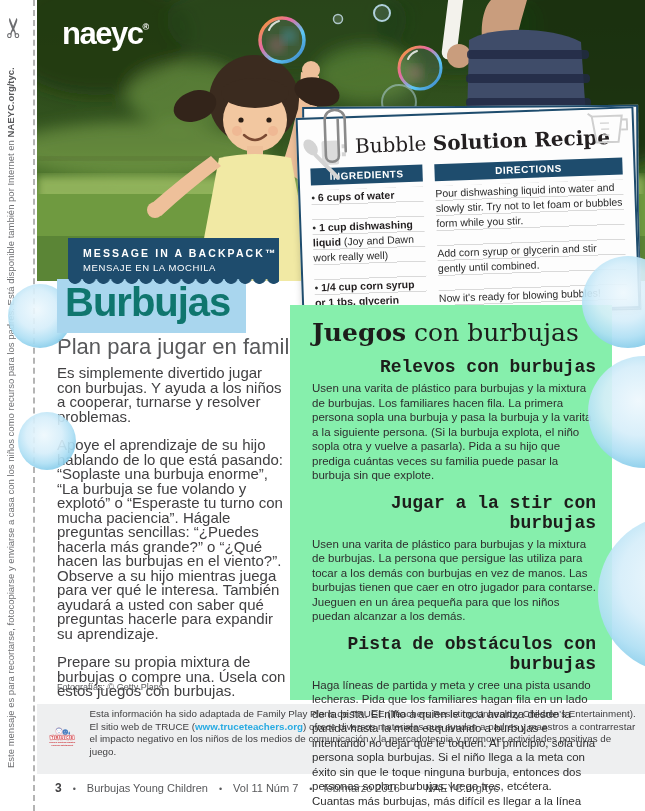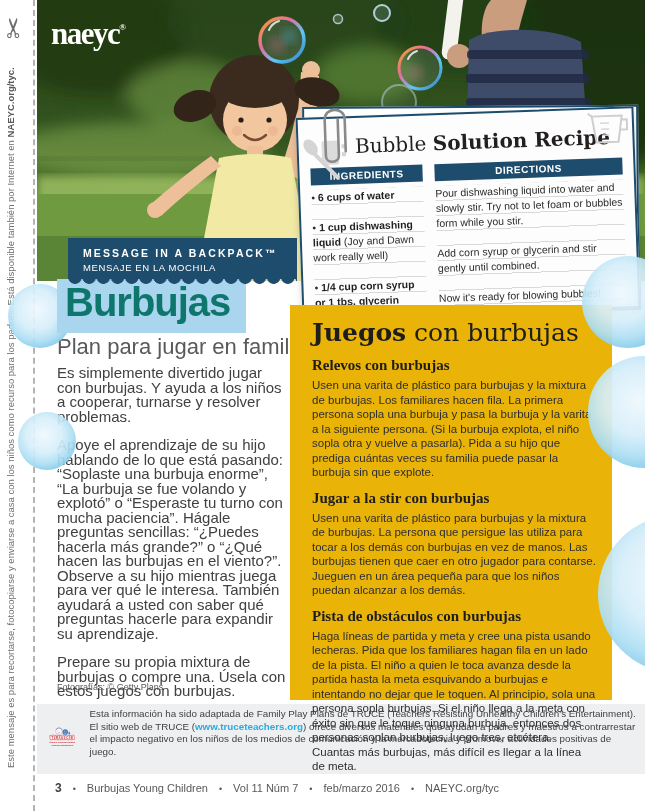--- a/index.html
+++ b/index.html
@@ -9,22 +9,22 @@
   
   .cut-line{position:absolute;left:33px;top:0;height:811px;border-left:2px dashed #b4b4b4;}
   .scissors{position:absolute;left:3px;top:12px;font-size:27px;color:#6d6e71;
             transform:rotate(-90deg);}
   .margin-text{position:absolute;left:5px;top:52px;height:716px;writing-mode:vertical-rl;
                transform:rotate(180deg);font-size:9.5px;color:#6d6e71;white-space:nowrap;}
   .margin-text b{color:#58595b;}
 
   
   .photo{position:absolute;left:37px;top:0;width:608px;height:281px;}
-  .naeyc-logo{position:absolute;left:51px;top:16px;z-index:5;color:#fff;font-weight:bold;
-              font-size:31px;letter-spacing:-1.5px;font-family:Liberation Serif, serif;}
+  .naeyc-logo{position:absolute;left:62px;top:16px;z-index:5;color:#fff;font-weight:bold;
+              font-size:31px;letter-spacing:-1.5px;}
   .naeyc-logo sup{font-size:9px;letter-spacing:0;vertical-align:14px;}
 
   
   .card-wrap{position:absolute;left:299px;top:112px;width:338px;height:202px;
              transform:rotate(-2deg);z-index:3;}
   .card-back{position:absolute;left:4px;top:-6px;width:332px;height:200px;background:#fff;
              border:2px solid #1e4c6d;transform:rotate(1.6deg);}
   .card-back2{position:absolute;left:8px;top:-2px;width:328px;height:200px;background:#fff;
              border:2px solid #1e4c6d;transform:rotate(.6deg);}
   .card{position:absolute;inset:0;background:#fdfdfd;border:2px solid #1e4c6d;
@@ -40,43 +40,43 @@
   .col-dir{flex:1;}
   .col-head{background:#1e4c6d;color:#fff;font-size:10px;font-weight:bold;text-align:center;
             letter-spacing:.5px;padding:3px 0;}
   .ruled{margin-top:5px;min-height:128px;
     background-image:repeating-linear-gradient(to bottom,transparent 0 14px,#d9d9d9 14px 15px);}
   .ing-item,.dir-item{font-size:10.5px;line-height:15px;margin:0 0 15px;color:#2b2b2b;}
   .ing-item b{color:#231f20;}
 
   
   .banner{position:absolute;left:68px;top:238px;z-index:5;background:#1e4c6d;color:#fff;
-          padding:9px 30px 6px 15px;width:184px;}
+          padding:9px 12px 6px 15px;width:184px;}
   .banner::after{content:"";position:absolute;left:0;right:0;bottom:-7px;height:8px;
     background-image:radial-gradient(circle at 7px -1px,#1e4c6d 6.5px,rgba(0,0,0,0) 7.2px);
     background-size:14.2px 8px;background-repeat:repeat-x;}
   .banner-line1{font-size:10.5px;font-weight:bold;letter-spacing:2.1px;white-space:nowrap;}
   .banner-line2{font-size:9.5px;font-weight:normal;letter-spacing:.6px;margin-top:3px;}
 
   
   .headline{position:absolute;left:57px;top:279px;z-index:2;background:#a9d6ee;color:#0f766e;
             font-size:40px;font-weight:bold;letter-spacing:-1px;padding:1px 16px 8px 8px;}
   .subtitle{position:absolute;left:57px;top:334px;font-size:22px;color:#58595b;}
   .body-copy{position:absolute;left:57px;top:366px;width:233px;font-size:15px;
              line-height:14.5px;color:#414042;}
   .body-copy p{margin:0 0 14px;}
   .credit{position:absolute;left:57px;top:682px;font-size:9px;color:#58595b;}
 
   
-  .panel{position:absolute;left:290px;top:305px;width:322px;height:395px;background:#eab308;
+  .panel{position:absolute;left:290px;top:305px;width:322px;height:395px;background:#86efac;
          box-sizing:border-box;padding:13px 16px 8px 22px;z-index:4;color:#2e2e2e;}
   .panel-title{font-family:"DejaVu Serif",serif;font-size:25px;color:#1d1d1b;margin:0 0 2px;}
   .panel-title .pt-bold{font-weight:bold;}
-  .section h3{font-family:Liberation Serif, serif;font-weight:bold;font-size:15px;
-              color:#1d1d1b;margin:10px 0 4px;}
+  .section h3{font-family:Liberation Mono, monospace;font-weight:bold;font-size:18px;
+              color:#1d1d1b;margin:10px 0 4px;text-align:right;}
   .section p{font-size:11.5px;line-height:14.5px;margin:0;}
 
   
   .wc{position:absolute;border-radius:50%;opacity:.92;
       background:radial-gradient(circle at 45% 40%,#eef8fd 0%,#d6eefa 38%,#aedff4 60%,
                  #7ec8e8 78%,#b7e3f4 87%,#ddf1fa 94%);}
   .wc-1{left:8px;top:284px;width:64px;height:64px;z-index:1;}
   .wc-2{left:18px;top:412px;width:58px;height:58px;z-index:1;}
   .wc-3{left:582px;top:256px;width:92px;height:92px;z-index:5;}
   .wc-4{left:588px;top:356px;width:112px;height:112px;z-index:5;}

